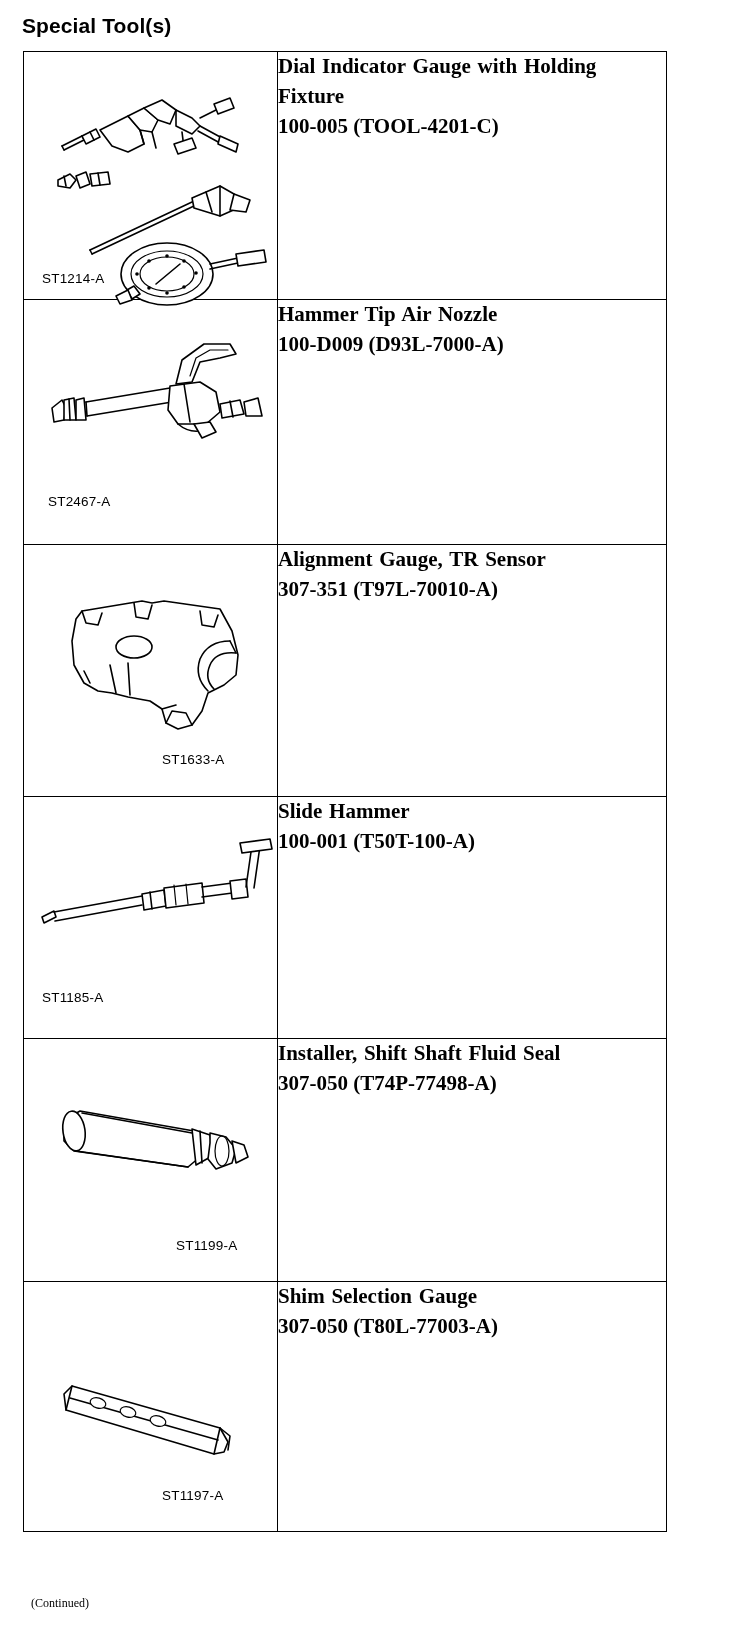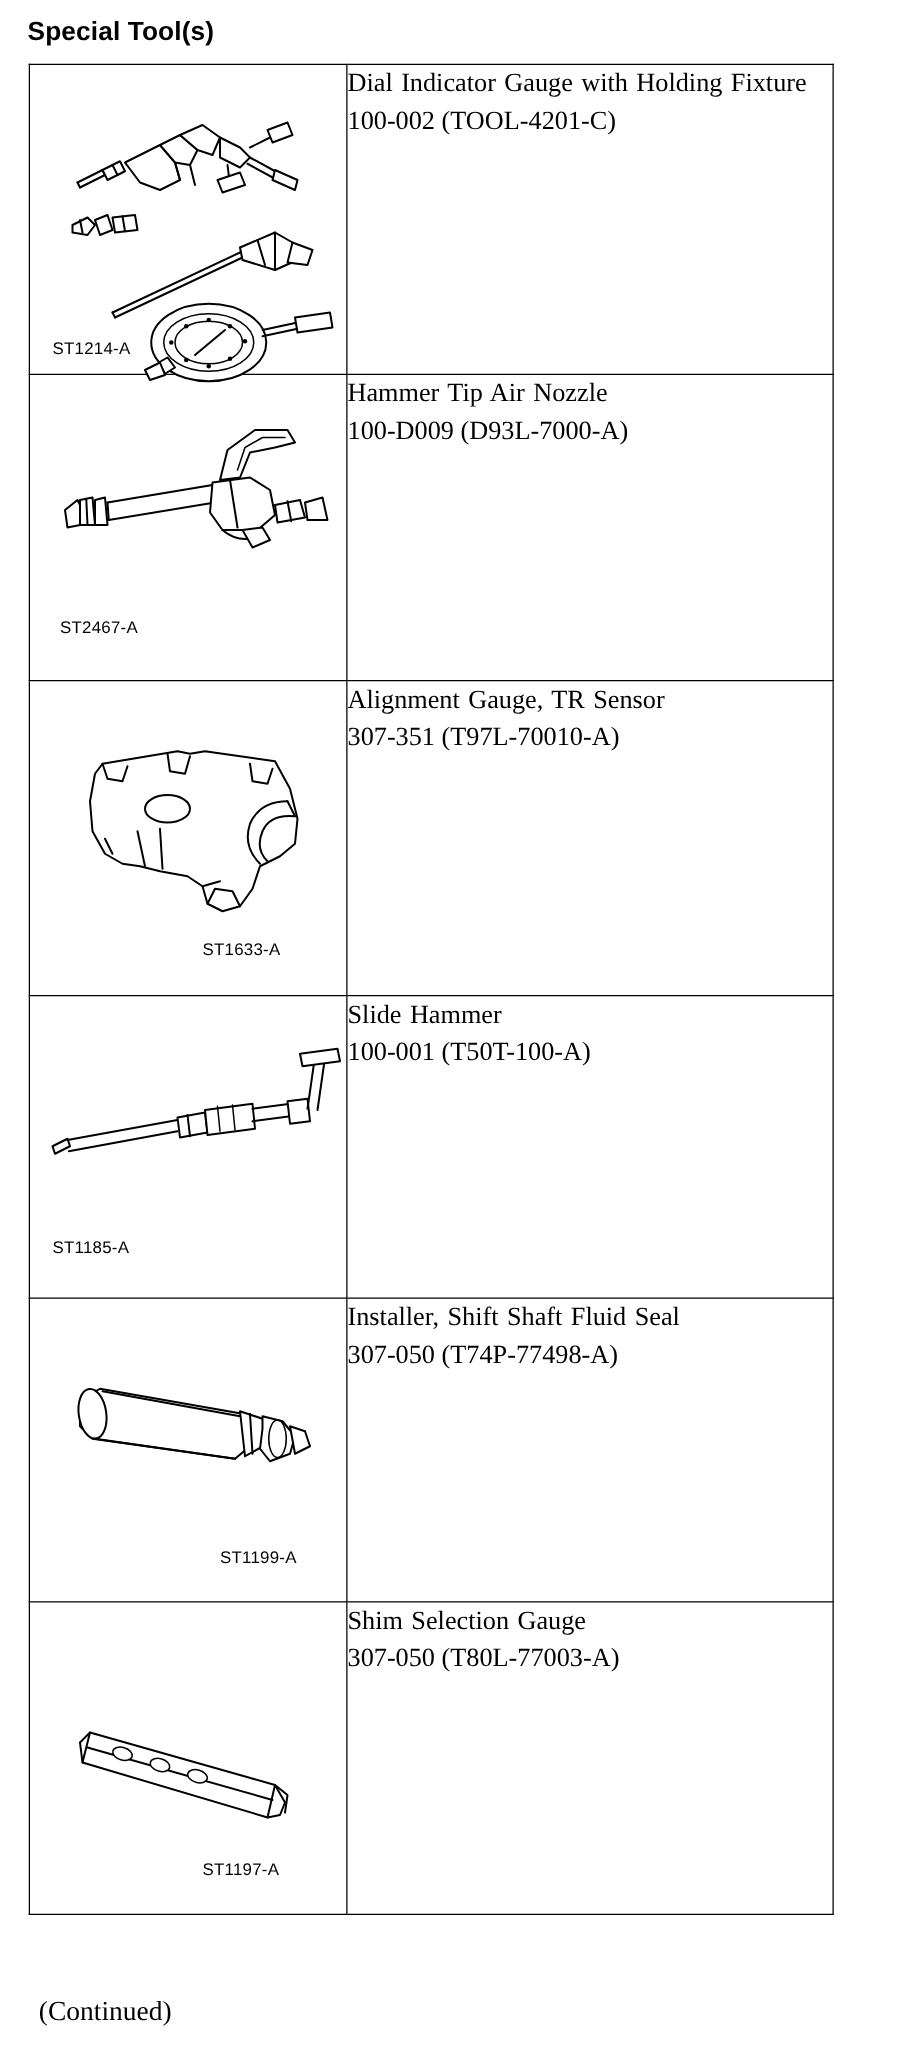--- a/index.html
+++ b/index.html
@@ -57,38 +57,39 @@
   }
   .code {
     position: absolute;
     font-family: "Liberation Sans", sans-serif;
     font-size: 13.5px;
     letter-spacing: 0.2px;
     white-space: nowrap;
   }
   .desc-cell {
     padding: 14px 10px 10px 14px;
+    font-weight: bold;
   }
   .desc-name {
     font-size: 21px;
     line-height: 1.42;
     font-family: "Liberation Serif", serif;
     word-spacing: 1.5px;
   }
   .desc-num {
     font-size: 21px;
     line-height: 1.42;
     font-family: "Liberation Serif", serif;
   }
   .continued {
     position: absolute;
     left: 31px;
     top: 1596px;
     font-family: "Liberation Serif", serif;
-    font-size: 22px;
+    font-size: 12px;
   }
 
   
   .r1 { height: 248px; }
   .r2 { height: 245px; }
   .r3 { height: 252px; }
   .r4 { height: 242px; }
   .r5 { height: 243px; }
   .r6 { height: 250px; }
 
@@ -169,21 +170,21 @@
 
               <path class="ln" d="M186 212 L214 206"></path>
               <path class="ln" d="M186 217 L214 211"></path>
               <path class="fillw" d="M212 202 L240 198 L242 210 L214 214 Z"></path>
             </svg>
             <span class="code" style="left:18px; top:219px;">ST1214-A</span>
           </div>
         </td>
         <td class="col-desc desc-cell">
           <div class="desc-name">Dial Indicator Gauge with Holding Fixture</div>
-          <div class="desc-num">100-002 (TOOL-4201-C)</div>
+          <div class="desc-num">100-005 (TOOL-4201-C)</div>
         </td>
       </tr>
 
       <tr class="r2">
         <td class="col-img">
           <div class="img-wrap">
             <svg class="tool-svg" width="253" height="240" viewBox="0 0 253 240" aria-hidden="true">
 
               <path class="fillw" d="M28 108 L38 100 L42 108 L40 120 L30 122 Z"></path>
               <path class="fillw" d="M40 100 L50 98 L52 120 L40 120 Z"></path>

